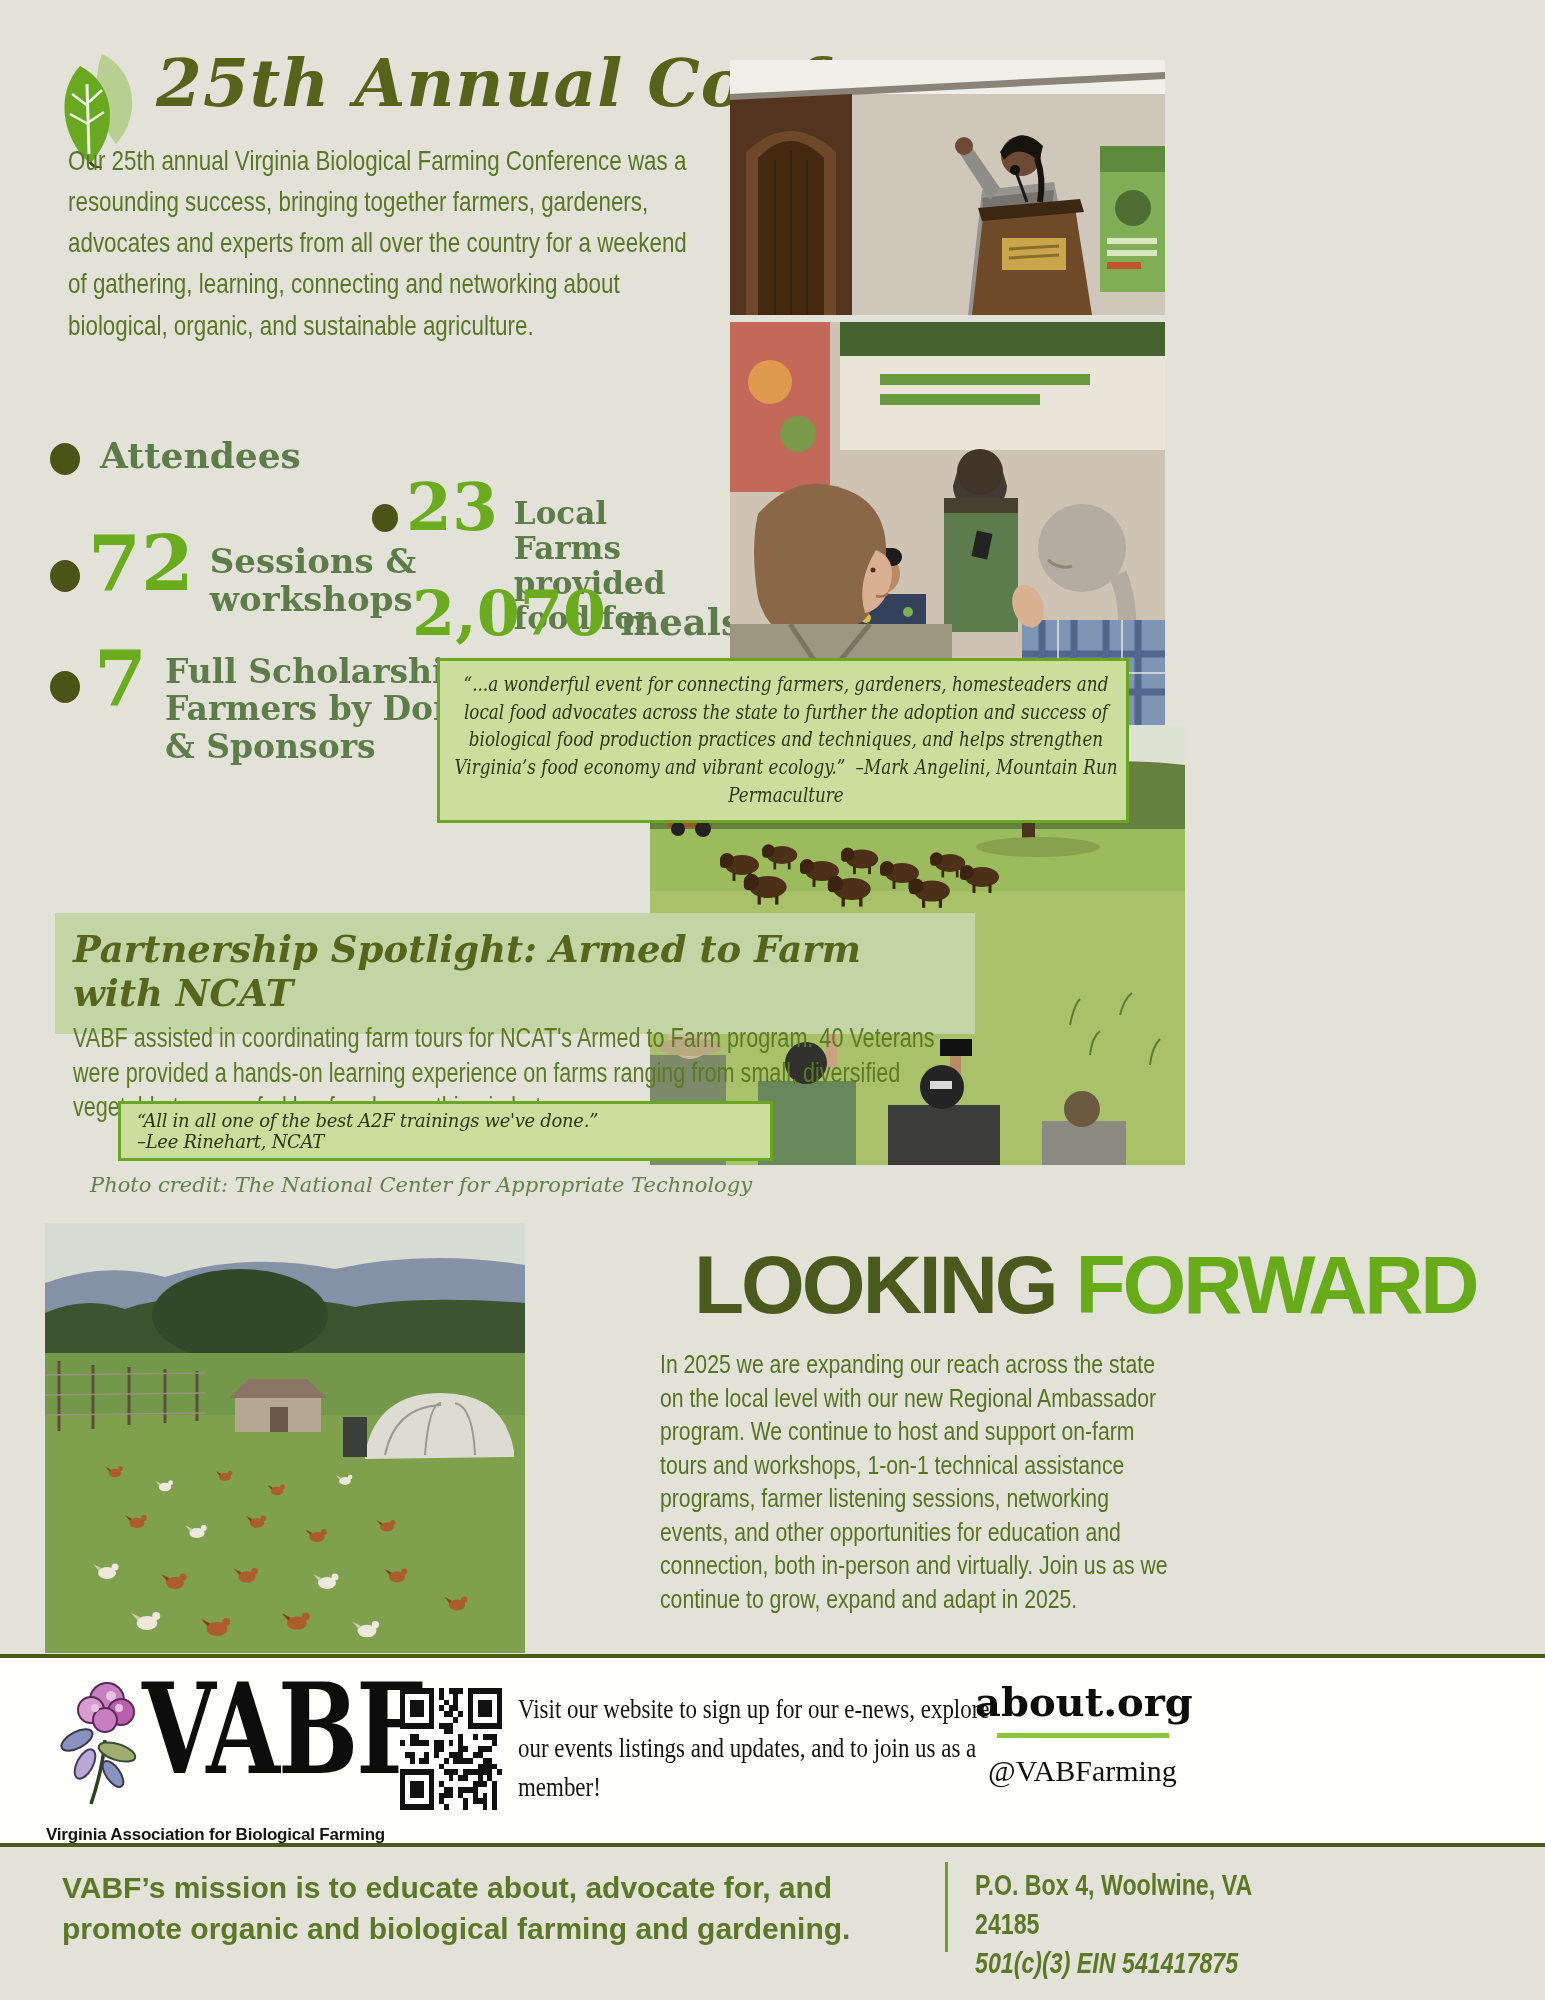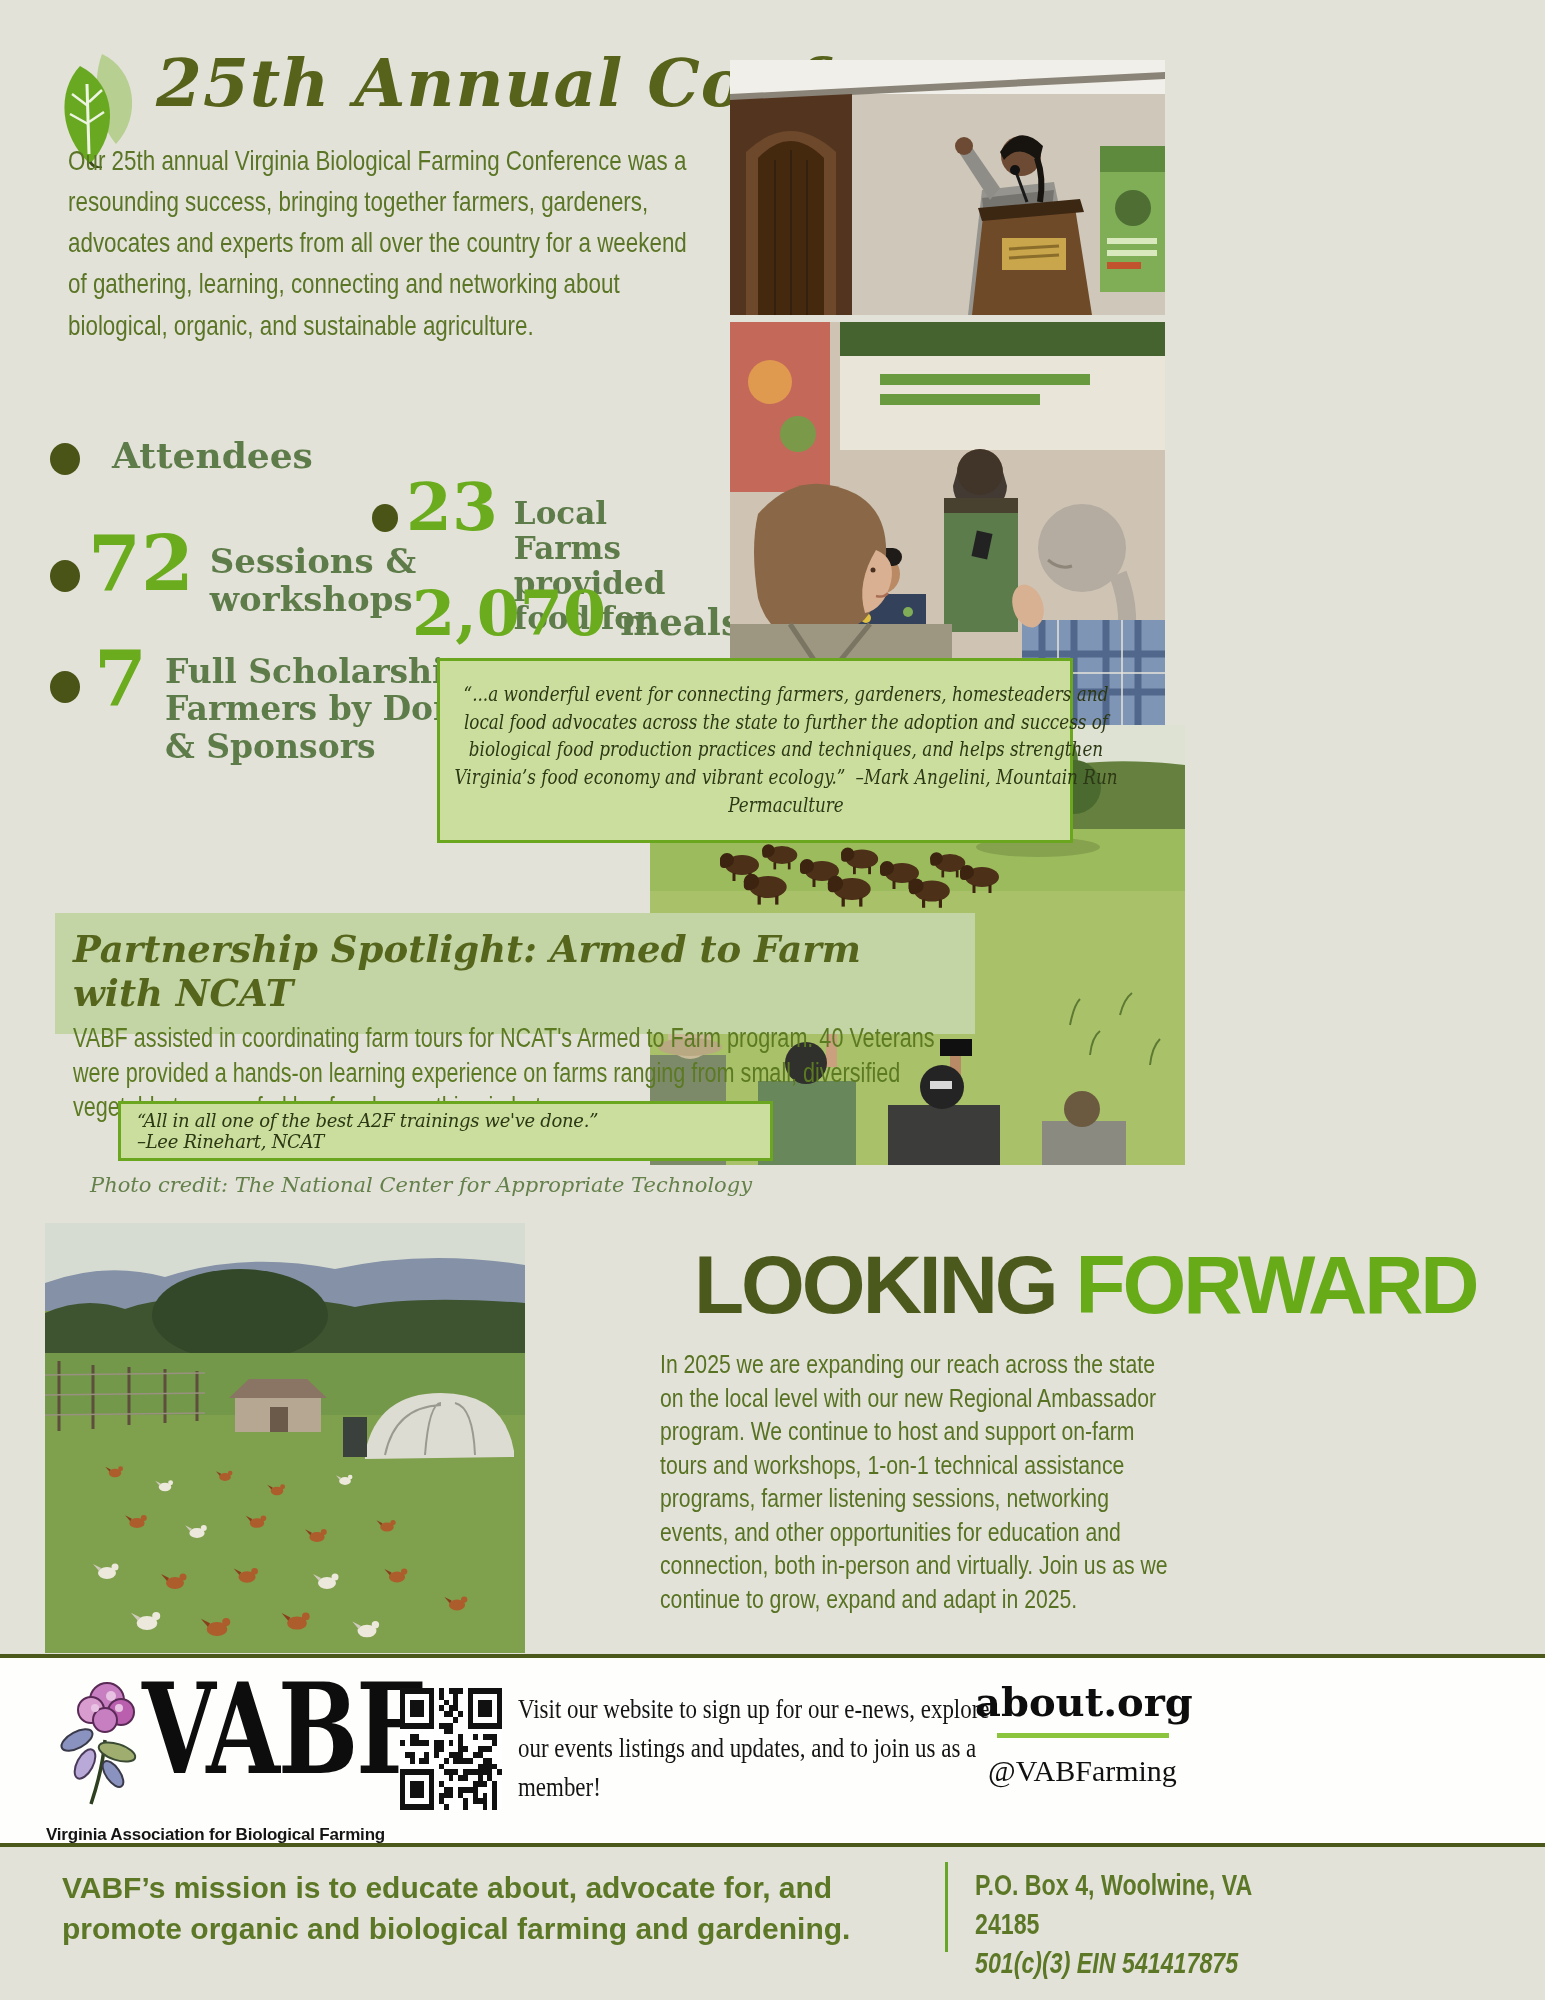--- a/index.html
+++ b/index.html
@@ -61,21 +61,21 @@
       <path d="M43,34 L45,104" stroke="#eef4e2" stroke-width="3" fill="none"></path>
       <path d="M44,56 L28,44 M44,74 L26,64 M45,52 L58,40 M45,72 L60,62" stroke="#eef4e2" stroke-width="2.5" fill="none"></path>
       <path d="M46,112 Q50,118 58,118" stroke="#3c4a1a" stroke-width="3" fill="none"></path>
     </svg>
   </div>
   <div class="abs page-title">25th Annual Conference</div>
   <div class="abs intro cond">Our 25th annual Virginia Biological Farming Conference was a resounding success, bringing together farmers, gardeners, advocates and experts from all over the country for a weekend of gathering, learning, connecting and networking about biological, organic, and sustainable agriculture.</div>
 
   <div class="stat" style="left:50px; top:405px;">
     <span class="dot" style="margin-top:38px;"></span>
-    <span class="stat-label" style="font-size:36px; margin:30px 0 0 32px;text-align:right;">Attendees</span>
+    <span class="stat-label" style="font-size:36px; margin:30px 0 0 20px;text-align:right;">Attendees</span>
   </div>
   <div class="stat" style="left:50px; top:530px;">
     <span class="dot" style="margin-top:30px;"></span>
     <span class="stat-num" style="font-size:76px; margin-left:8px;">72</span>
     <span class="stat-label" style="font-size:34px; margin:12px 0 0 16px; width:215px;">Sessions &amp; workshops</span>
   </div>
   <div class="stat" style="left:50px; top:645px;">
     <span class="dot" style="margin-top:26px;"></span>
     <span class="stat-num" style="font-size:76px; margin-left:14px;">7</span>
     <span class="stat-label" style="font-size:33px; margin:8px 0 0 18px; width:380px;">Full Scholarships to Farmers by Donors &amp; Sponsors</span>
@@ -174,21 +174,21 @@
       <path d="M28,192 q42,-48 98,-20 q32,18 30,62 q-2,42 -22,64 l-30,20 q-62,10 -76,-42 q-8,-50 0,-84 z" fill="#8a6847"></path>
       <path d="M146,228 q20,8 15,32 q-7,27 -26,31 q-9,-30 11,-63 z" fill="#d9b091"></path>
       <circle cx="143" cy="248" r="2.5" fill="#4a3020"></circle>
       <path d="M146,274 q8,2 12,-3" stroke="#a96f55" stroke-width="2.5" fill="none"></path>
       <rect x="0" y="302" width="222" height="215" fill="#9d9680"></rect>
       <path d="M60,302 L96,356 L140,302" fill="none" stroke="#7a7562" stroke-width="5"></path>
     </svg>
   </div>
   <div class="abs credit" style="left:665px; top:843px; width:500px; font-size:23px; text-align:right;">Photo credit: Daniel James @herd.ventures</div>
 
-  <div class="abs quote-box" style="left:437px; top:658px; width:636px; z-index:5; padding:20px 14px;">
+  <div class="abs quote-box" style="left:437px; top:658px; width:692px; z-index:5; padding:10px 14px;">
     <div class="quote-text cond" style="width:830px; font-size:21px; line-height:1.32; text-align:center; font-weight:500;">
       <span>“...a wonderful event for connecting farmers, gardeners, homesteaders and local food advocates across the state to further the adoption and success of biological food production practices and techniques, and helps strengthen Virginia’s food economy and vibrant ecology.”</span>
       <span style="margin-left:6px;">–Mark Angelini, Mountain Run Permaculture</span>
     </div>
   </div>
 
   <div class="photo" style="left:650px; top:725px; width:535px; height:440px; z-index:1;">
     <svg viewBox="0 0 535 440" preserveAspectRatio="none">
       <defs>
         <g id="bison">

